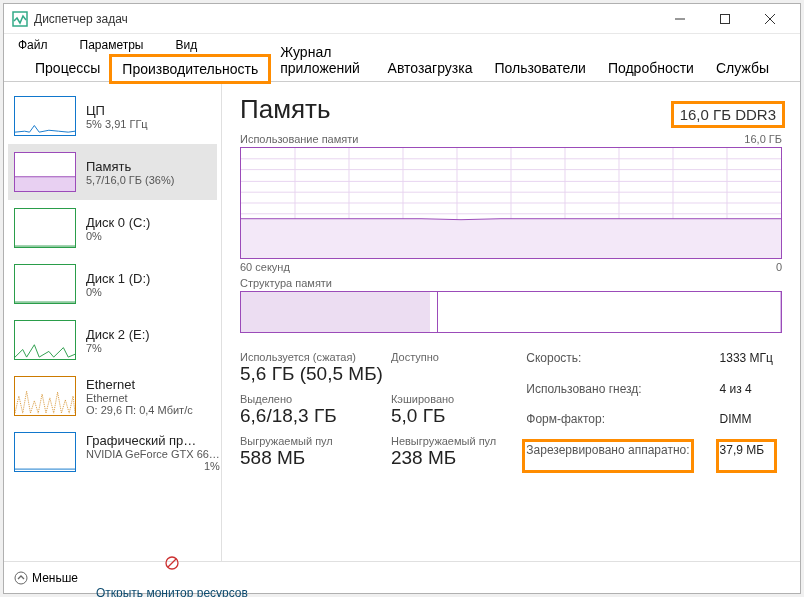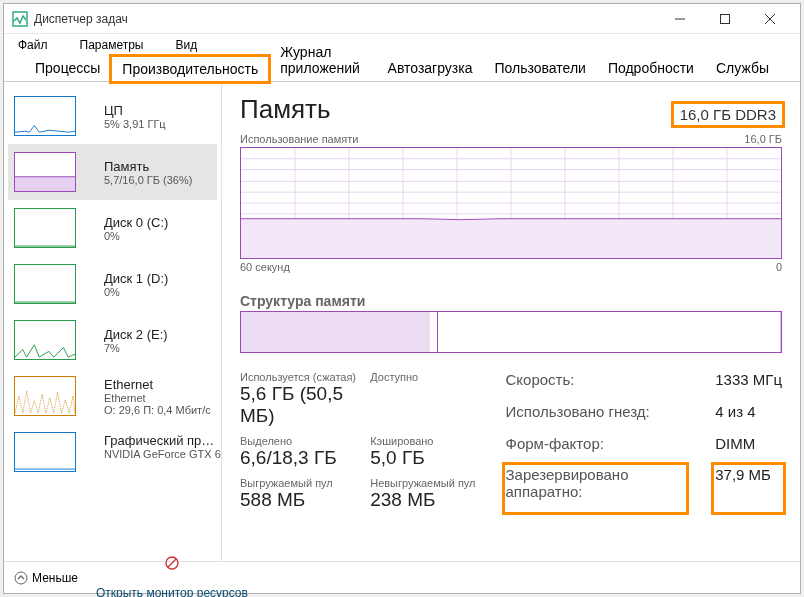--- a/index.html
+++ b/index.html
@@ -11,48 +11,48 @@
   .win-controls { display: flex; gap: 0; }
   .win-btn { width: 45px; height: 28px; display: flex; align-items: center; justify-content: center; color: #555; cursor: pointer; }
   .menubar { height: 22px; display: flex; align-items: center; padding: 0 6px; gap: 16px; font-size: 12px; }
   .menu-item { padding: 2px 8px; cursor: pointer; }
   .tabbar { height: 26px; display: flex; align-items: flex-end; border-bottom: 1px solid #ccc; padding: 0 20px; font-size: 14px; }
   .tab { padding: 4px 10px; border: 1px solid transparent; cursor: pointer; }
   .tab.active { border: 1px solid #ccc; border-bottom: 1px solid #fff; background: #fff; position: relative; top: 1px; }
   .tab.highlighted { outline: 3px solid #ff8c00; outline-offset: -1px; }
   .content { flex: 1; display: flex; overflow: hidden; }
   .sidebar { width: 218px; border-right: 1px solid #e0e0e0; padding: 6px 4px; overflow-y: auto; }
-  .side-item { display: flex; gap: 28px; padding: 8px 6px; cursor: pointer; border-radius: 0; }
+  .side-item { display: flex; gap: 10px; padding: 8px 6px; cursor: pointer; border-radius: 0; }
   .side-item.selected { background: #e5e5e5; }
   .side-thumb { width: 62px; height: 40px; border: 1px solid #999; position: relative; flex-shrink: 0; background: #fff; }
   .side-thumb svg { width: 100%; height: 100%; }
   .side-text { display: flex; flex-direction: column; justify-content: center; }
   .side-title { font-size: 13px; color: #222; white-space: nowrap; }
   .side-sub { font-size: 11px; color: #555; white-space: nowrap; }
   .side-sub2 { font-size: 11px; color: #555; white-space: nowrap; text-align: right; }
   .main { flex: 1; padding: 12px 18px 8px 18px; display: flex; flex-direction: column; }
   .main-header { display: flex; justify-content: space-between; align-items: flex-end; margin-bottom: 4px; }
   .main-title { font-size: 26px; font-weight: 300; color: #222; }
   .main-capacity { font-size: 15px; color: #333; padding: 2px 6px; outline: 3px solid #ff8c00; }
   .chart-label-row { display: flex; justify-content: space-between; font-size: 11px; color: #666; margin-top: 4px; }
   .chart1 { height: 112px; border: 1px solid #9b4bb9; margin-top: 2px; position: relative; background: #fff; }
   .chart1 .grid line { stroke: #e8d5f0; stroke-width: 1; }
   .chart1 .dataline { fill: none; stroke: #9b4bb9; stroke-width: 1; }
   .chart1 .datafill { fill: #f3e8f8; stroke: none; }
   .chart-axis-row { display: flex; justify-content: space-between; font-size: 11px; color: #666; margin-top: 2px; }
-  .chart2-label { font-size: 14px; color: #666; margin-top: 20px; font-weight: bold; }
+  .chart2-label { font-size: 11px; color: #666; margin-top: 4px; }
   .chart2 { height: 42px; border: 1px solid #9b4bb9; margin-top: 2px; position: relative; background: #fff; display: flex; }
   .chart2 .seg-used { background: #9b4bb9; opacity: 0.18; border-right: 1px solid #9b4bb9; }
   .chart2 .seg-mod { background: #fff; border-right: 1px solid #9b4bb9; width: 8px; }
   .stats { display: flex; margin-top: 18px; gap: 30px; }
   .stats-left { display: grid; grid-template-columns: auto auto; column-gap: 26px; row-gap: 10px; gap: 8px; }
   .stat-block { display: flex; flex-direction: column; }
   .stat-label { font-size: 11px; color: #666; }
   .stat-value { font-size: 19px; color: #222; }
-  .stats-right { display: grid; grid-template-columns: auto auto; column-gap: 30px; row-gap: 4px; font-size: 15px; }
+  .stats-right { display: grid; grid-template-columns: auto auto; column-gap: 30px; row-gap: 4px; font-size: 12px; }
   .stats-right .rlabel { color: #555; }
   .stats-right .rvalue { color: #222; }
   .hw-reserved-row { outline: 3px solid #ff8c00; outline-offset: 1px; }
   .footer { height: 32px; border-top: 1px solid #e0e0e0; display: flex; align-items: center; padding: 0 10px; font-size: 12px; gap: 18px; }
   .footer-fewer { display: flex; align-items: center; gap: 4px; cursor: pointer; }
   .footer-link { color: #0c4a6e; display: flex; align-items: center; gap: 16px; cursor: pointer; flex-direction: column; }
   .no-icon-circle { width:14px; height:14px; }
 </style>
 </head>
 <body>

